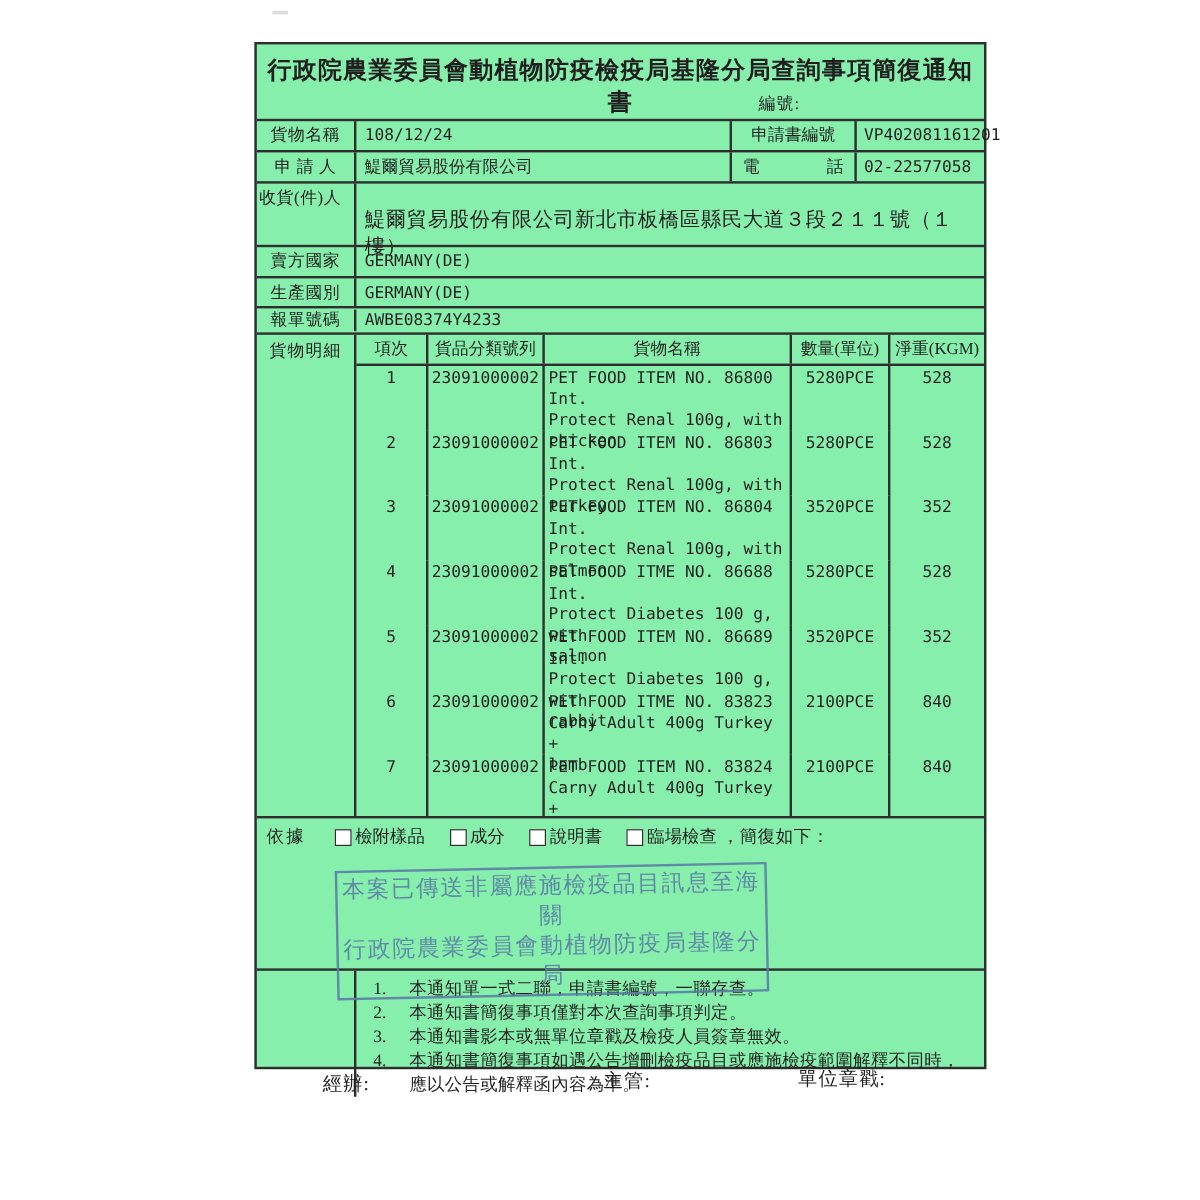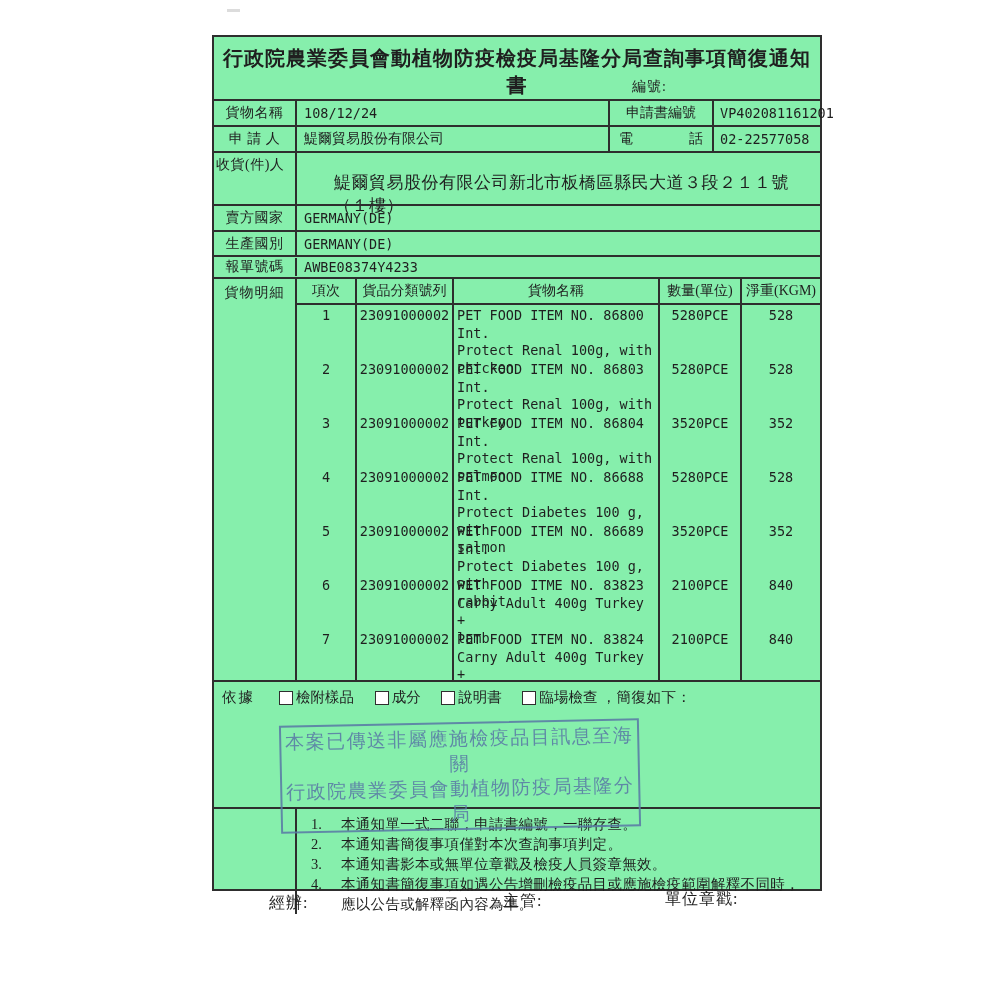--- a/index.html
+++ b/index.html
@@ -5,21 +5,21 @@
   html,body{margin:0;padding:0;background:#ffffff;}
   .page{position:relative;width:1000px;height:1000px;background:#ffffff;overflow:hidden;
         font-family:"Liberation Serif","DejaVu Serif",serif;color:#1f1f1f;}
   .speck{position:absolute;background:#9a9a9a;opacity:.35;}
   .form-box{position:absolute;left:212px;top:35px;width:610px;height:856px;
             border:2px solid #2e2e2e;box-sizing:border-box;display:flex;flex-direction:column;background:#86efac;}
   .title-area{height:62px;position:relative;flex:none;}
   .form-title{text-align:center;padding-top:8px;font-size:20px;font-weight:600;letter-spacing:1px;}
   .serial{position:absolute;left:418px;top:41px;font-size:14px;letter-spacing:1px;}
   .row{display:flex;border-top:2px solid #2e2e2e;flex:none;align-items:stretch;font-size:14px;}
-  .h24{height:24px;} .h51{height:51px;gap:30px;} .h23{height:23px;} .h20{height:20px;align-items:center;}
+  .h24{height:24px;} .h51{height:51px;} .h23{height:23px;} .h20{height:20px;align-items:center;}
   .c-label{width:83px;flex:none;border-right:2px solid #2e2e2e;display:flex;align-items:center;
            justify-content:center;box-sizing:border-box;letter-spacing:0.5px;}
   .c-val{width:313px;flex:none;border-right:2px solid #2e2e2e;display:flex;align-items:center;
          padding-left:7px;box-sizing:border-box;}
   .c-label2{width:104px;flex:none;border-right:2px solid #2e2e2e;display:flex;align-items:center;
             justify-content:center;box-sizing:border-box;}
   .c-label2.justify{justify-content:space-between;padding:0 9px;}
   .c-val2{flex:1;display:flex;align-items:center;padding-left:6px;box-sizing:border-box;}
   .c-wide{flex:1;display:flex;align-items:center;padding-left:7px;box-sizing:border-box;}
   .mono{font-family:"DejaVu Sans Mono","Liberation Mono",monospace;font-size:13.5px;}

